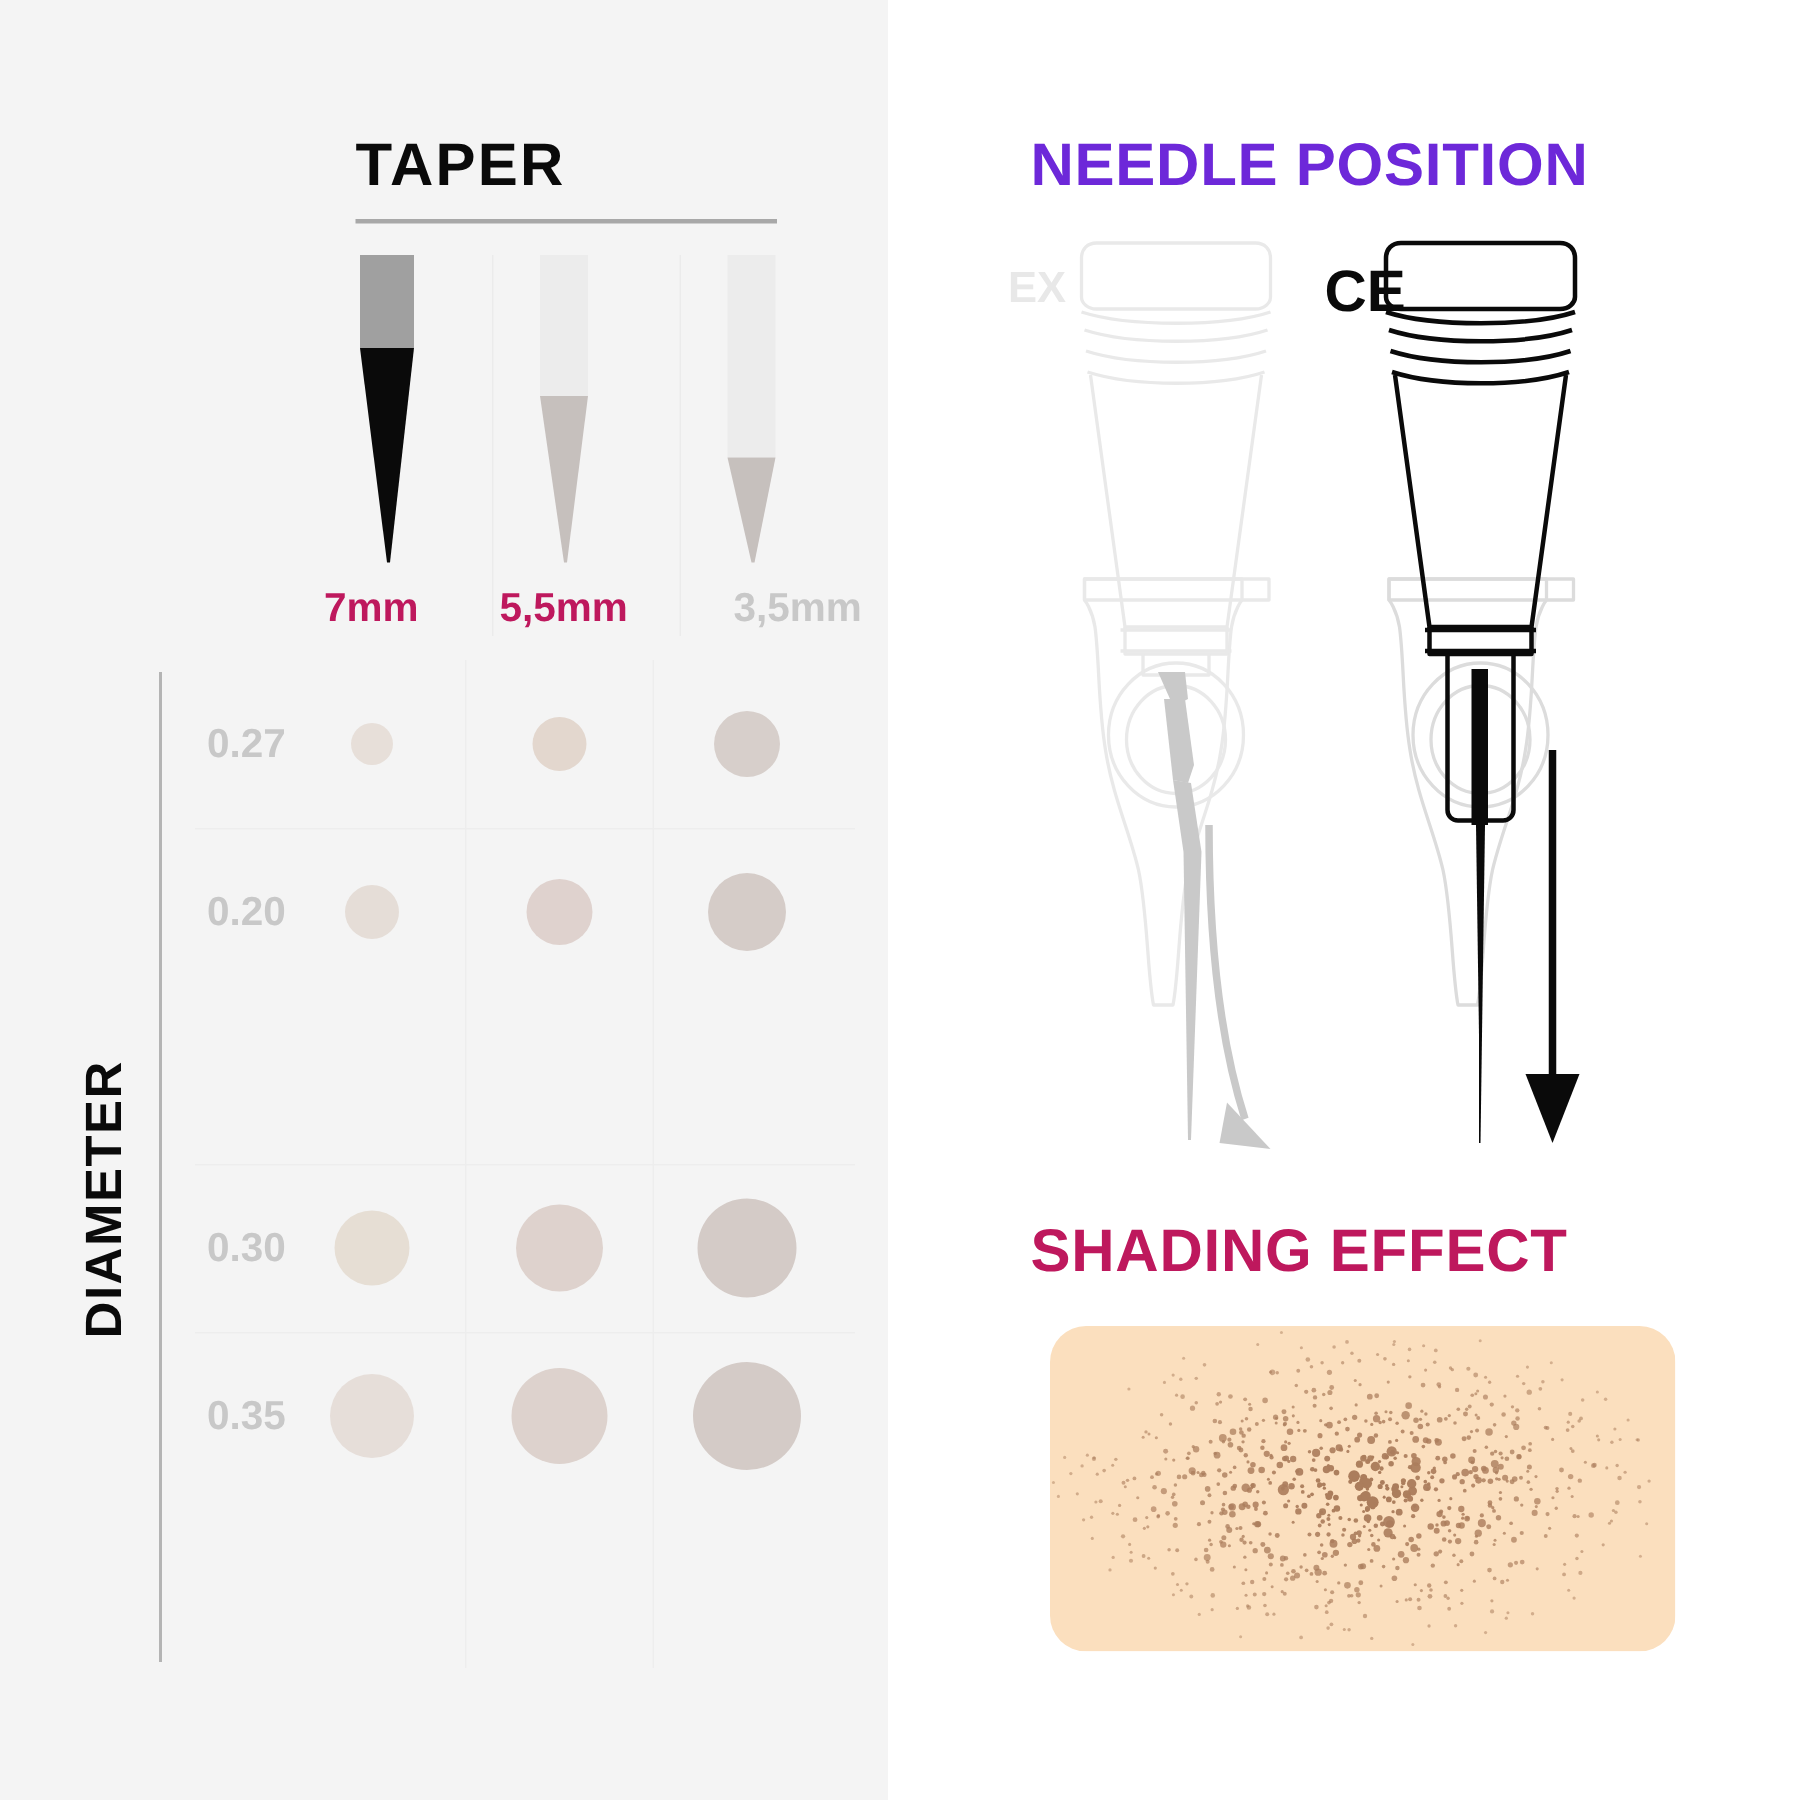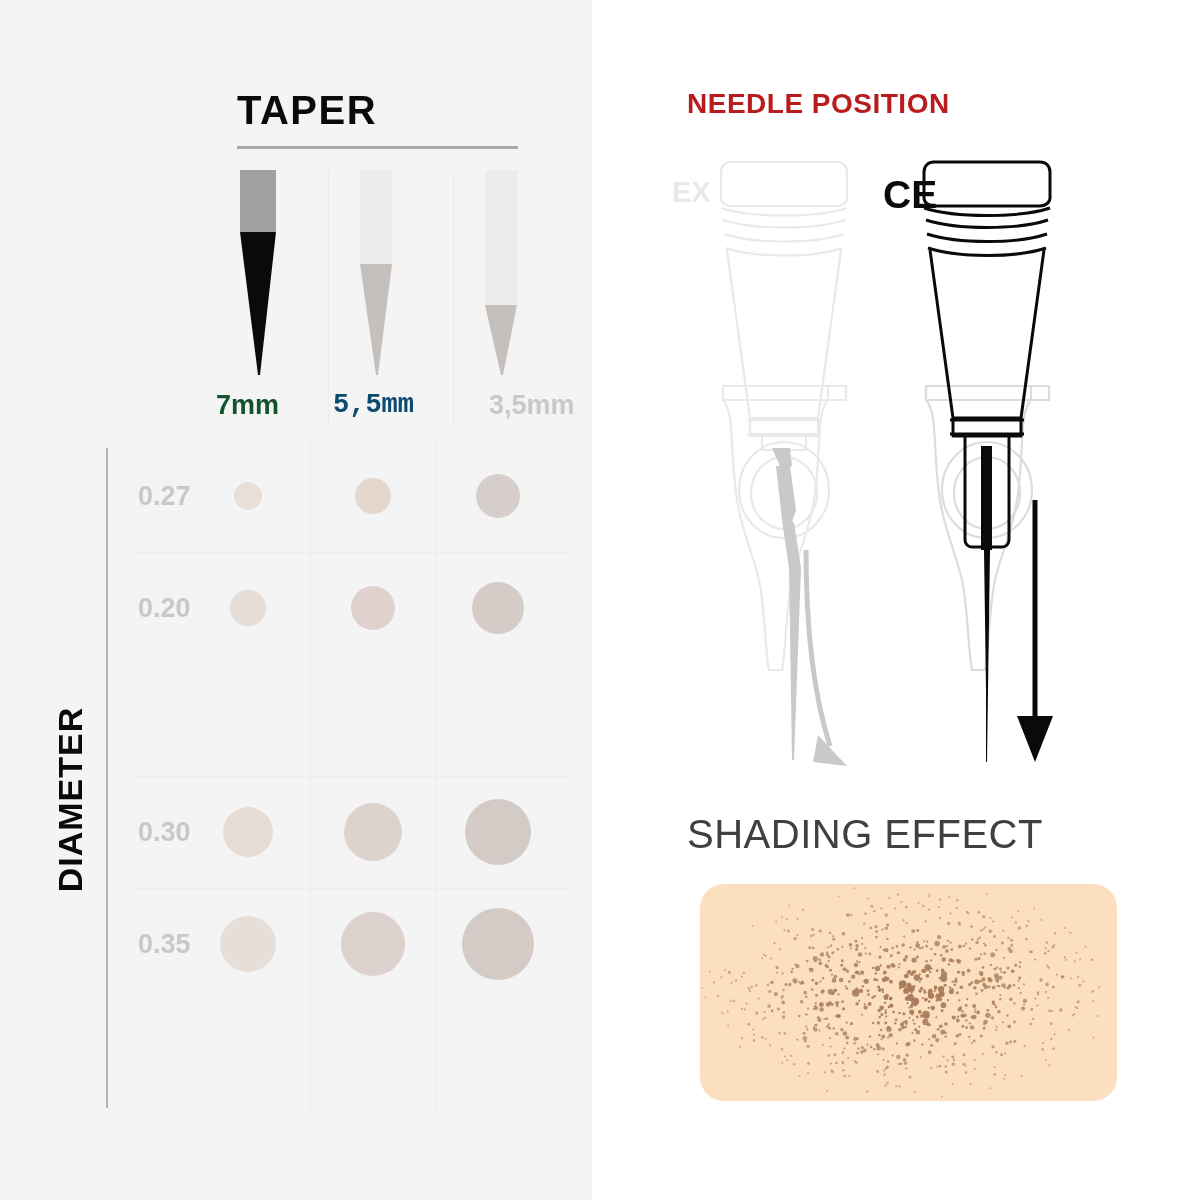--- a/index.html
+++ b/index.html
@@ -141,24 +141,24 @@
   
   #right-panel {
     position: absolute;
     left: 592px; top: 0;
     width: 608px; height: 1200px;
     background: #ffffff;
   }
   #needle-pos-title {
     position: absolute;
     left: 95px; top: 88px;
-    font-size: 28px;
+    font-size: 40px;
     font-weight: bold;
     letter-spacing: 0.5px;
-    color: #b91c1c;
+    color: #6d28d9;
     white-space: nowrap;
   }
   #ex-label {
     position: absolute;
     left: 80px; top: 176px;
     font-size: 29px;
     font-weight: bold;
     color: #e8e8e8;
   }
   #ce-label {
@@ -171,23 +171,23 @@
   #cartridge-area {
     position: absolute;
     left: 0; top: 150px;
     width: 608px; height: 650px;
   }
 
   #shading-title {
     position: absolute;
     left: 95px; top: 812px;
     font-size: 40px;
-    font-weight: normal;
+    font-weight: bold;
     letter-spacing: 0.5px;
-    color: #404040;
+    color: #be185d;
     white-space: nowrap;
   }
   #shading-box {
     position: absolute;
     left: 108px; top: 884px;
     width: 417px; height: 217px;
     border-radius: 24px;
     overflow: hidden;
   }
 </style>
@@ -218,22 +218,22 @@
     </div>
 
     <div class="taper-col c2">
       <svg class="needle-svg" width="100" height="250" viewBox="0 0 100 250">
         <rect x="22" y="0" width="32" height="135" fill="#ececec"></rect>
         <path d="M22 135 L54 135 L40 205 L38 205 Z" fill="#c6c0bd"></path>
       </svg>
     </div>
   </div>
 
-  <div class="taper-label l0" style="color: #14532d;">7mm</div>
-  <div class="taper-label l1" style="color: #0c4a6e; font-family: Liberation Mono, monospace;">5,5mm</div>
+  <div class="taper-label l0" style="color: #be185d;">7mm</div>
+  <div class="taper-label l1" style="color: #be185d;">5,5mm</div>
   <div class="taper-label l2" style="color: rgb(200, 200, 200); margin-left: 32px;">3,5mm</div>
 
   <div id="diameter-label">DIAMETER</div>
   <div id="diameter-axis"></div>
 
   <div id="grid">
     <div class="colsep-grid" style="left:180px;"></div>
     <div class="colsep-grid" style="left:305px;"></div>
 
   <div class="grid-row" style="top: 0px;">

